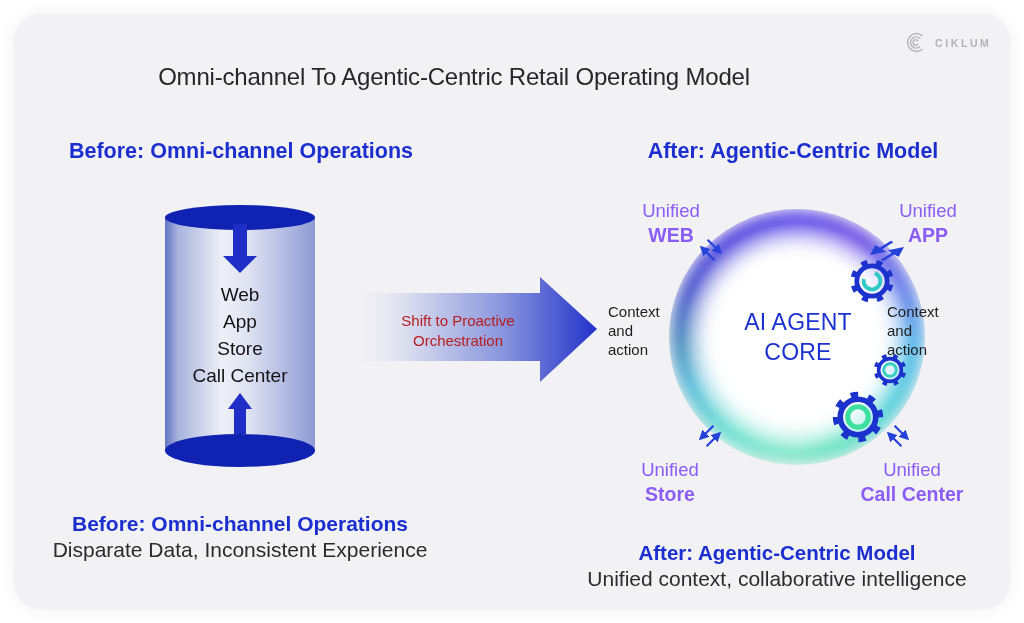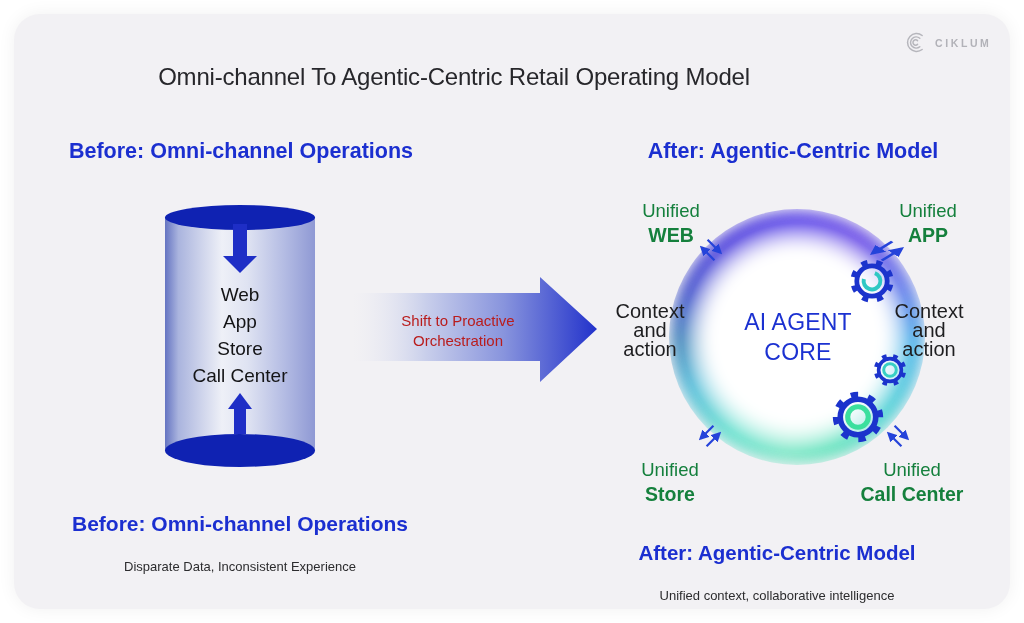--- a/index.html
+++ b/index.html
@@ -40,41 +40,41 @@
       conic-gradient(from 0deg at 50% 50%,
         #4b33e6 0deg,#5b3ae4 35deg,#4f6ae8 65deg,#3aaee6 95deg,#3ecdd0 130deg,
         #52dfb6 160deg,#6fe4c0 185deg,#55dcc8 215deg,#3fb4d4 245deg,#2f7bb4 268deg,
         #2e3fc6 292deg,#3a2bd8 322deg,#4b33e6 360deg);
     filter:blur(7px);
     -webkit-mask:radial-gradient(circle,#000 0 63%,rgba(0,0,0,0.55) 74%,transparent 89%);
     mask:radial-gradient(circle,#000 0 63%,rgba(0,0,0,0.55) 74%,transparent 89%);}
   .core-label{position:absolute;left:720px;top:307px;width:156px;text-align:center;font-size:23px;line-height:30px;font-weight:400;color:#1b31d1;letter-spacing:0.2px;}
 
   
-  .node{position:absolute;text-align:center;color:#15803d;}
+  .node{position:absolute;text-align:center;color:#8b5cf6;}
   .node .pfx{font-size:18.5px;line-height:24px;}
   .node .lbl{font-size:19.5px;line-height:24px;font-weight:700;}
   .node-web{left:611px;top:199px;width:120px;}
   .node-app{left:868px;top:199px;width:120px;}
   .node-store{left:610px;top:458px;width:120px;}
   .node-cc{left:832px;top:458px;width:160px;}
 
-  .ctx{position:absolute;top:302px;width:84px;text-align:center;font-size:20px;line-height:19px;color:#1e1e20;}
+  .ctx{position:absolute;top:302px;width:84px;text-align:left;font-size:15px;line-height:19px;color:#1e1e20;}
   .ctx-left{left:608px;}
   .ctx-right{left:887px;}
 
   .darrow{position:absolute;}
 
   
   .caption{position:absolute;text-align:center;}
   .cap-before{left:40px;top:511px;width:400px;}
   .cap-after{left:577px;top:540px;width:400px;}
   .cap-h{font-size:21px;font-weight:700;color:#1b2fd0;line-height:25px;}
   .cap-after .cap-h{font-size:20.5px;}
-  .cap-s{font-size:13px;color:#2c2c2e;line-height:24px;margin-top:19px;}
+  .cap-s{font-size:21px;color:#2c2c2e;line-height:24px;margin-top:2px;}
 </style>
 </head>
 <body>
 
 <svg width="0" height="0" style="position:absolute" aria-hidden="true">
   <defs>
     <marker id="ah" viewBox="0 0 10 10" refX="7.5" refY="5" markerWidth="4.6" markerHeight="4.6" orient="auto">
       <path d="M0,0 L10,5 L0,10 z" fill="#2543da"></path>
     </marker>
     <linearGradient id="midgrad" x1="0" y1="0" x2="1" y2="0">

